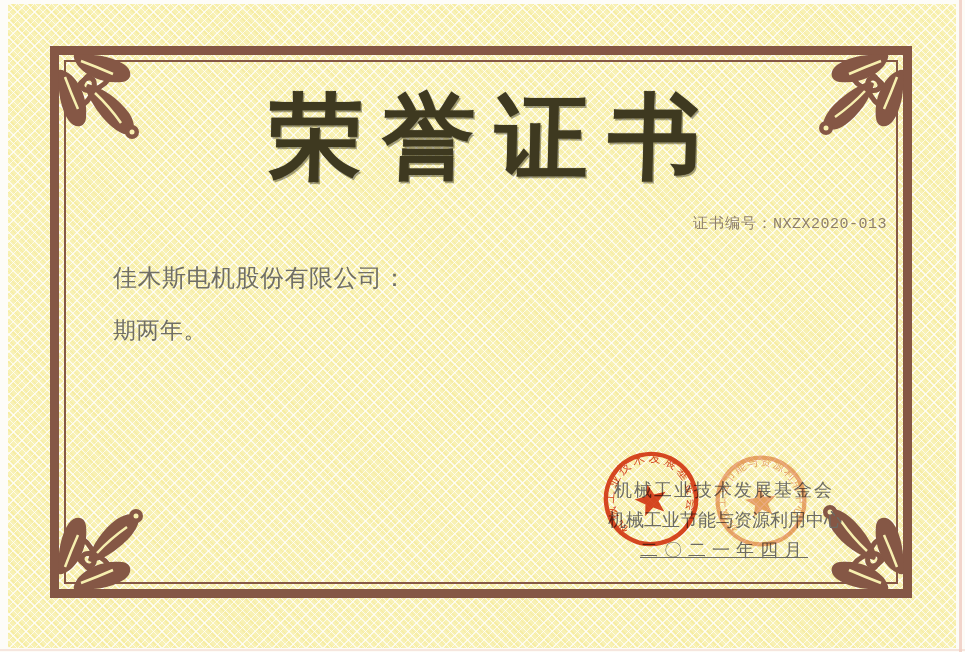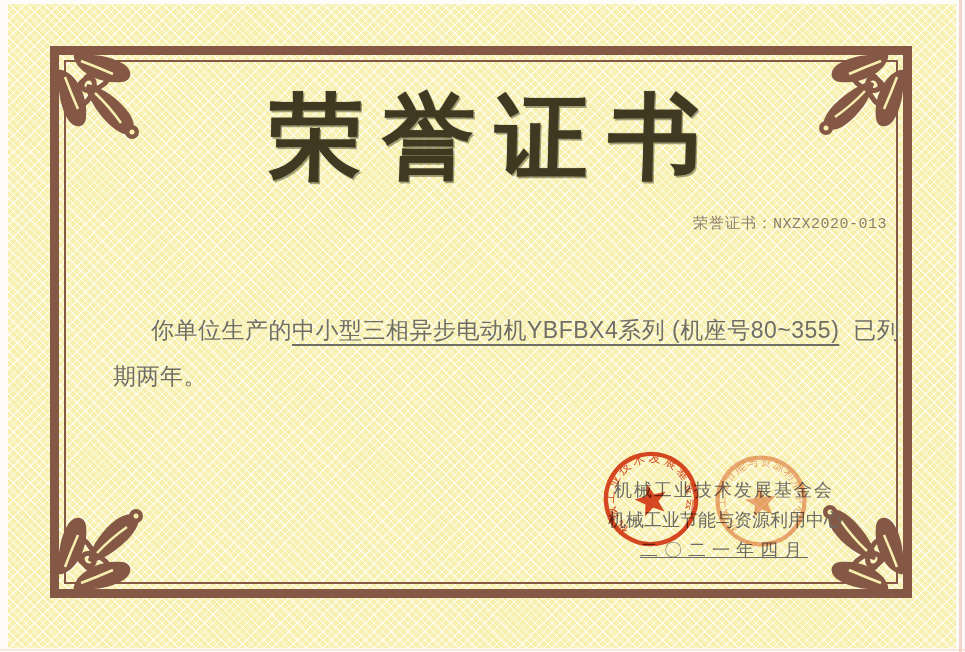--- a/index.html
+++ b/index.html
@@ -124,26 +124,26 @@
   <svg class="corner-orn orn-br" viewBox="0 0 115 115">
       <use href="#cornerFlourish"></use>
     </svg>
   <svg class="corner-orn orn-bl" viewBox="0 0 115 115">
       <use href="#cornerFlourish"></use>
     </svg>
 
   <div class="title">荣誉证书</div>
 
   <div class="cert-no">
-    <span>荣誉证书：</span><span class="num">NXZX2020-013</span>
+    <span>证书编号：</span><span class="num">NXZX2020-013</span>
   </div>
 
+  <div class="recipient">佳木斯电机股份有限公司：</div>
 
   <div class="body-text">
-    <div><span class="indent"></span><span>你单位生产的</span><span class="u">中小型三相异步电动机YBFBX4系列 (机座号80~355)</span><span class="tail">已列</span></div>
     <div>期两年。</div>
   </div>
 
   <div class="issuers">
     <div class="ln ln1">机械工业技术发展基金会</div>
     <div class="ln ln2">机械工业节能与资源利用中心</div>
     <div class="ln date">二〇二一年四月</div>
   </div>
 
   <svg class="seal seal-left" viewBox="0 0 120 120">

